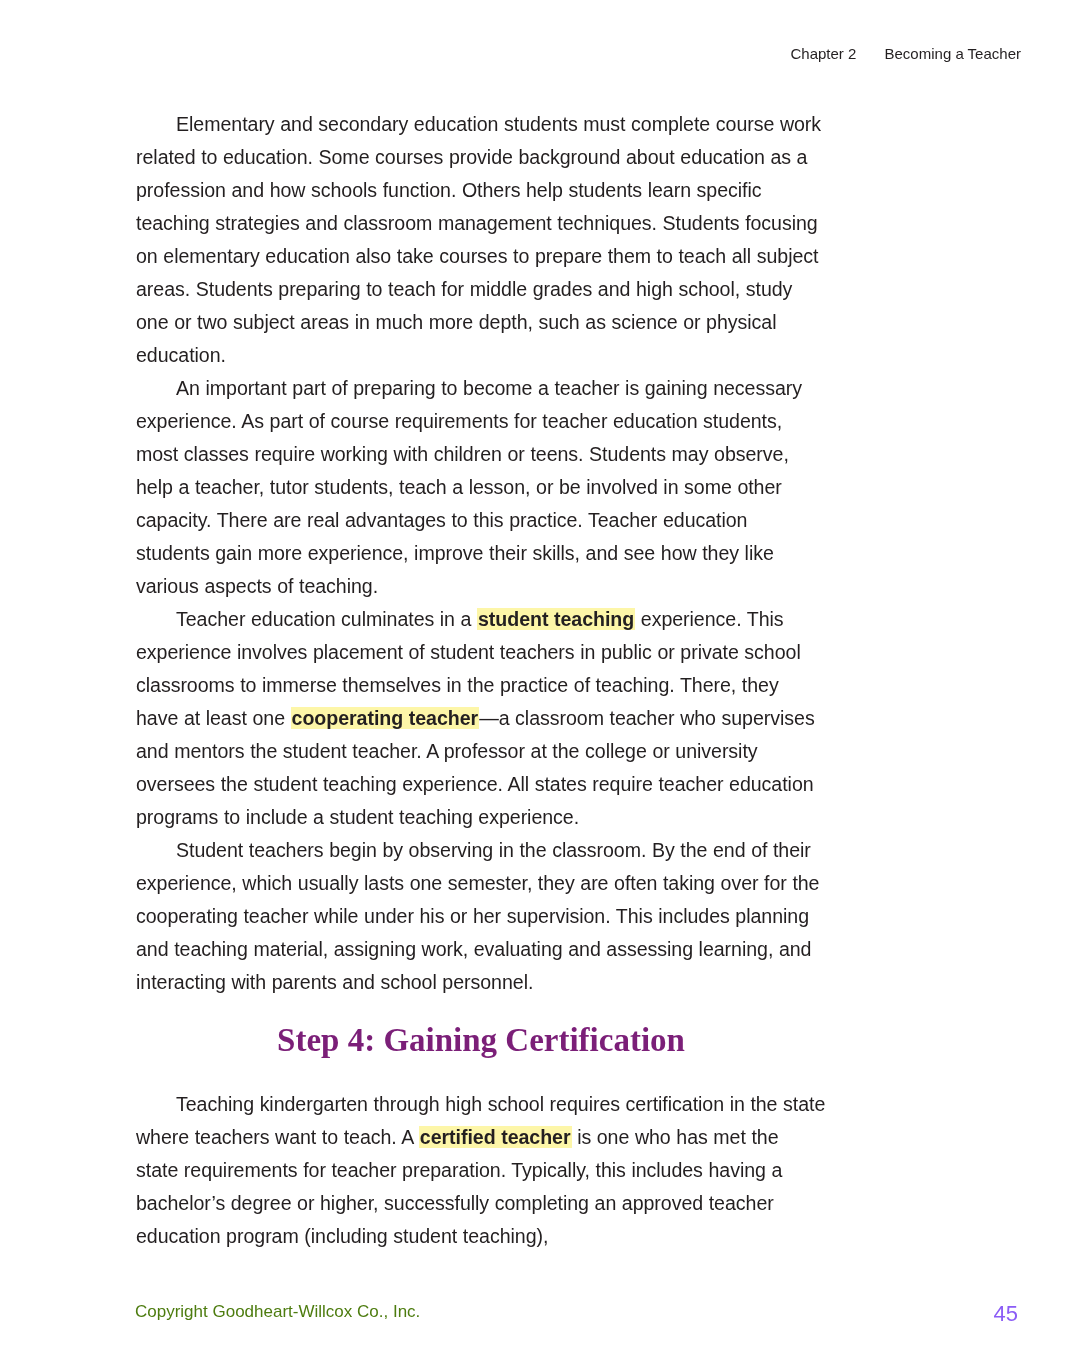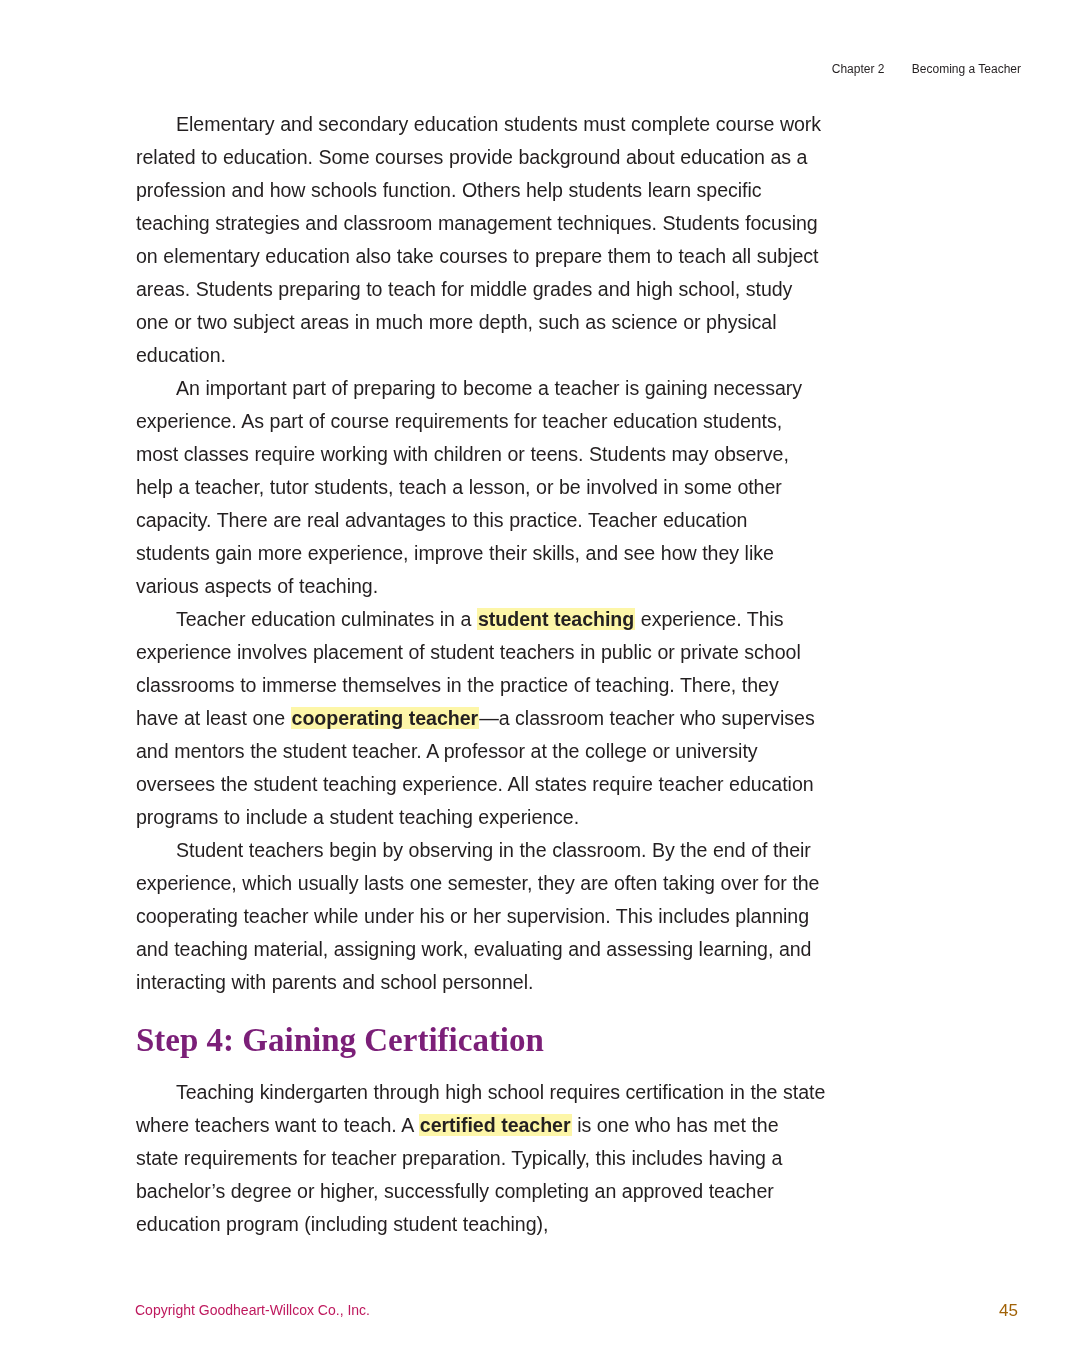--- a/index.html
+++ b/index.html
@@ -2,50 +2,50 @@
 <html><head>
   <meta charset="utf-8">
   <style>
     html, body { margin: 0; padding: 0; background: #ffffff; }
     body {
       width: 1088px; height: 1361px; position: relative; overflow: hidden;
       font-family: "Liberation Sans", sans-serif; color: #231f20;
     }
     .running-head {
       position: absolute; top: 45px; right: 67px;
-      font-size: 12px; color: #231f20; white-space: nowrap; margin-top: 17px;
+      font-size: 15px; color: #231f20; white-space: nowrap;
     }
     .running-head .chapter { margin-right: 24px; }
     .content {
       position: absolute; left: 136px; top: 108px; width: 690px;
     }
     .para {
       font-size: 19.6px; line-height: 33px; margin: 0;
       letter-spacing: -0.05px; word-spacing: 0.2px;
     }
     .para.indent { text-indent: 40px; }
     .heading {
       font-family: "Liberation Serif", "DejaVu Serif", serif;
       font-weight: bold; color: #7b1f78;
       font-size: 33px; line-height: 39px; margin: 0;
     }
     .h-step3 { margin-top: 23px; margin-bottom: 16px; }
-    .h-step4 { margin-top: 22px; margin-bottom: 16px; }
+    .h-step4 { margin-top: 22px; margin-bottom: 28px; text-align: center; }
     .term {
       font-weight: bold; background: #fdf6a8;
       padding: 0 1px;
       text-align: right;
     }
     .footer-left {
       position: absolute; left: 135px; top: 1302px;
-      font-size: 14px; color: #be185d;
+      font-size: 17px; color: #4d7c0f;
     }
     .footer-right {
       position: absolute; right: 70px; top: 1301px;
-      font-size: 17px; color: #a16207;
+      font-size: 22px; color: #8b5cf6;
     }
   </style>
 </head>
 <body>
 
 <div class="running-head">
   <span class="chapter">Chapter 2</span>
   <span>Becoming a Teacher</span>
 </div>
 

